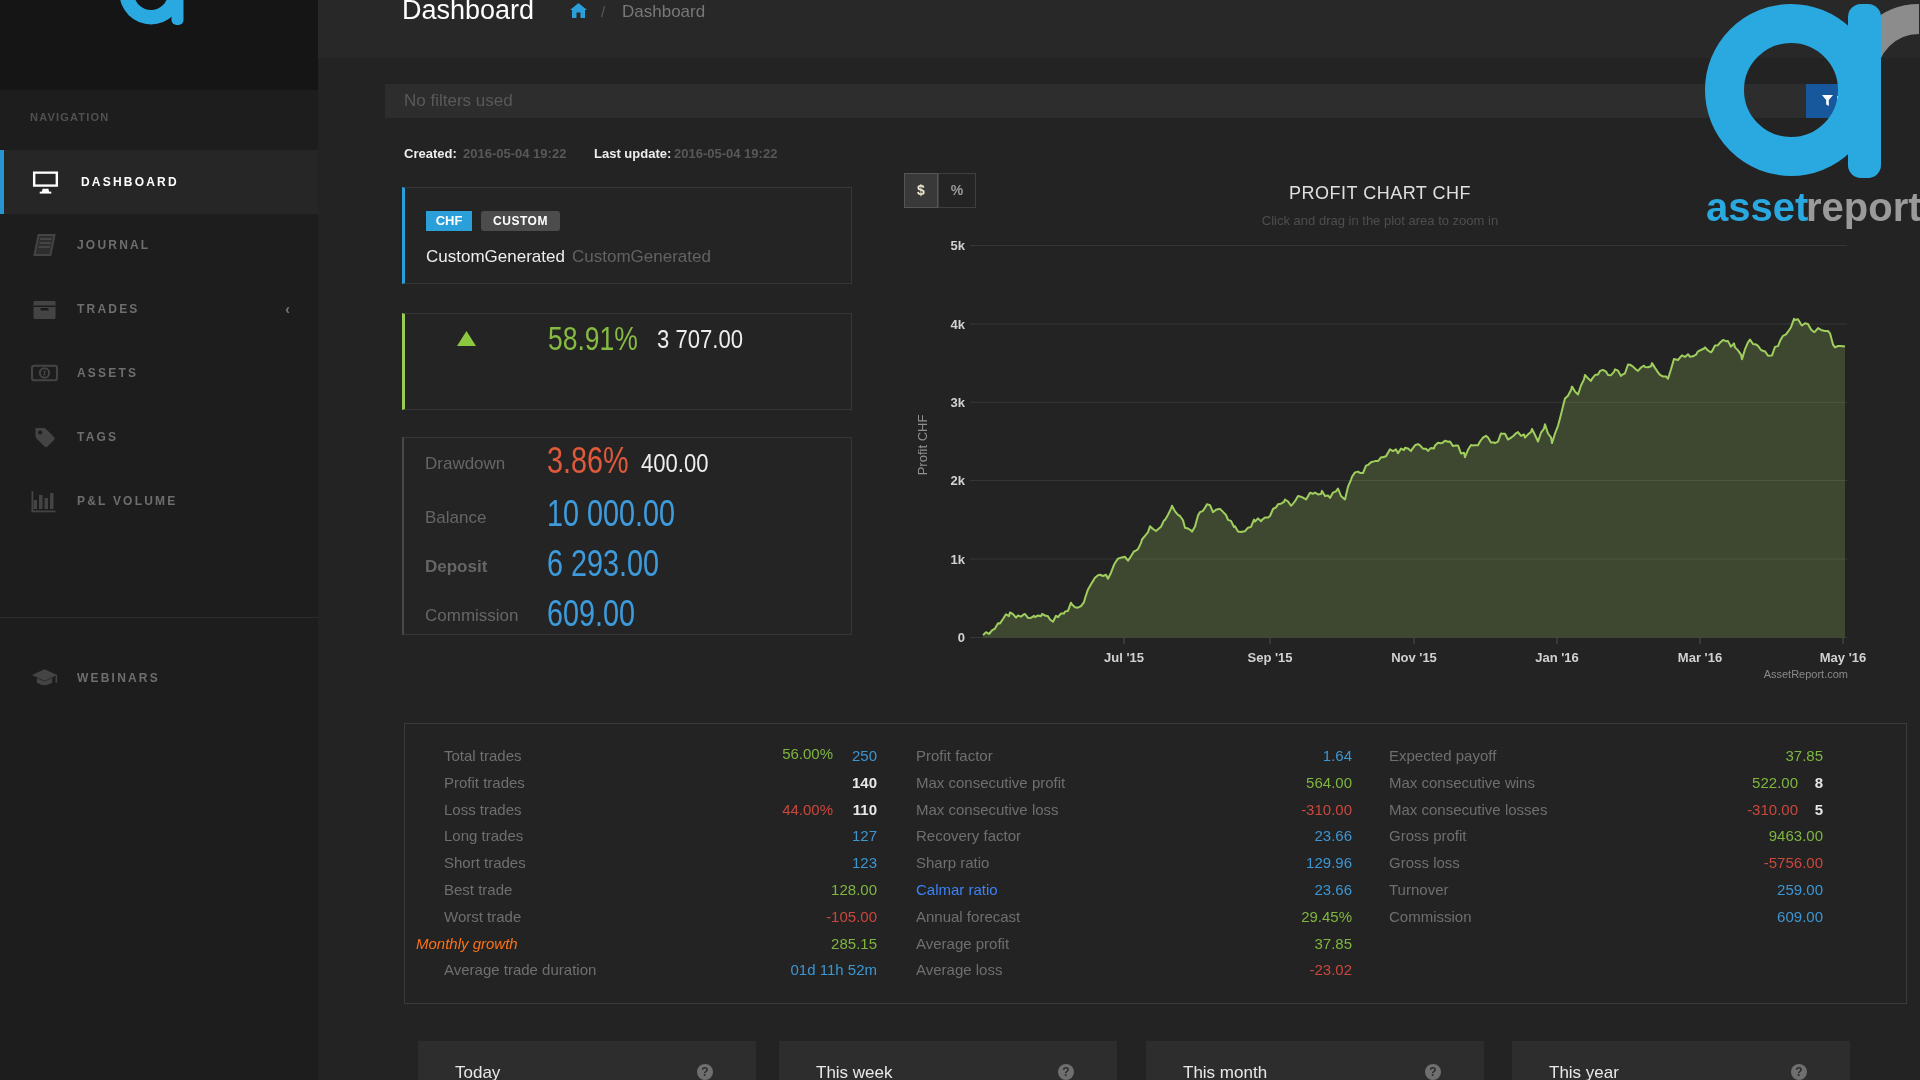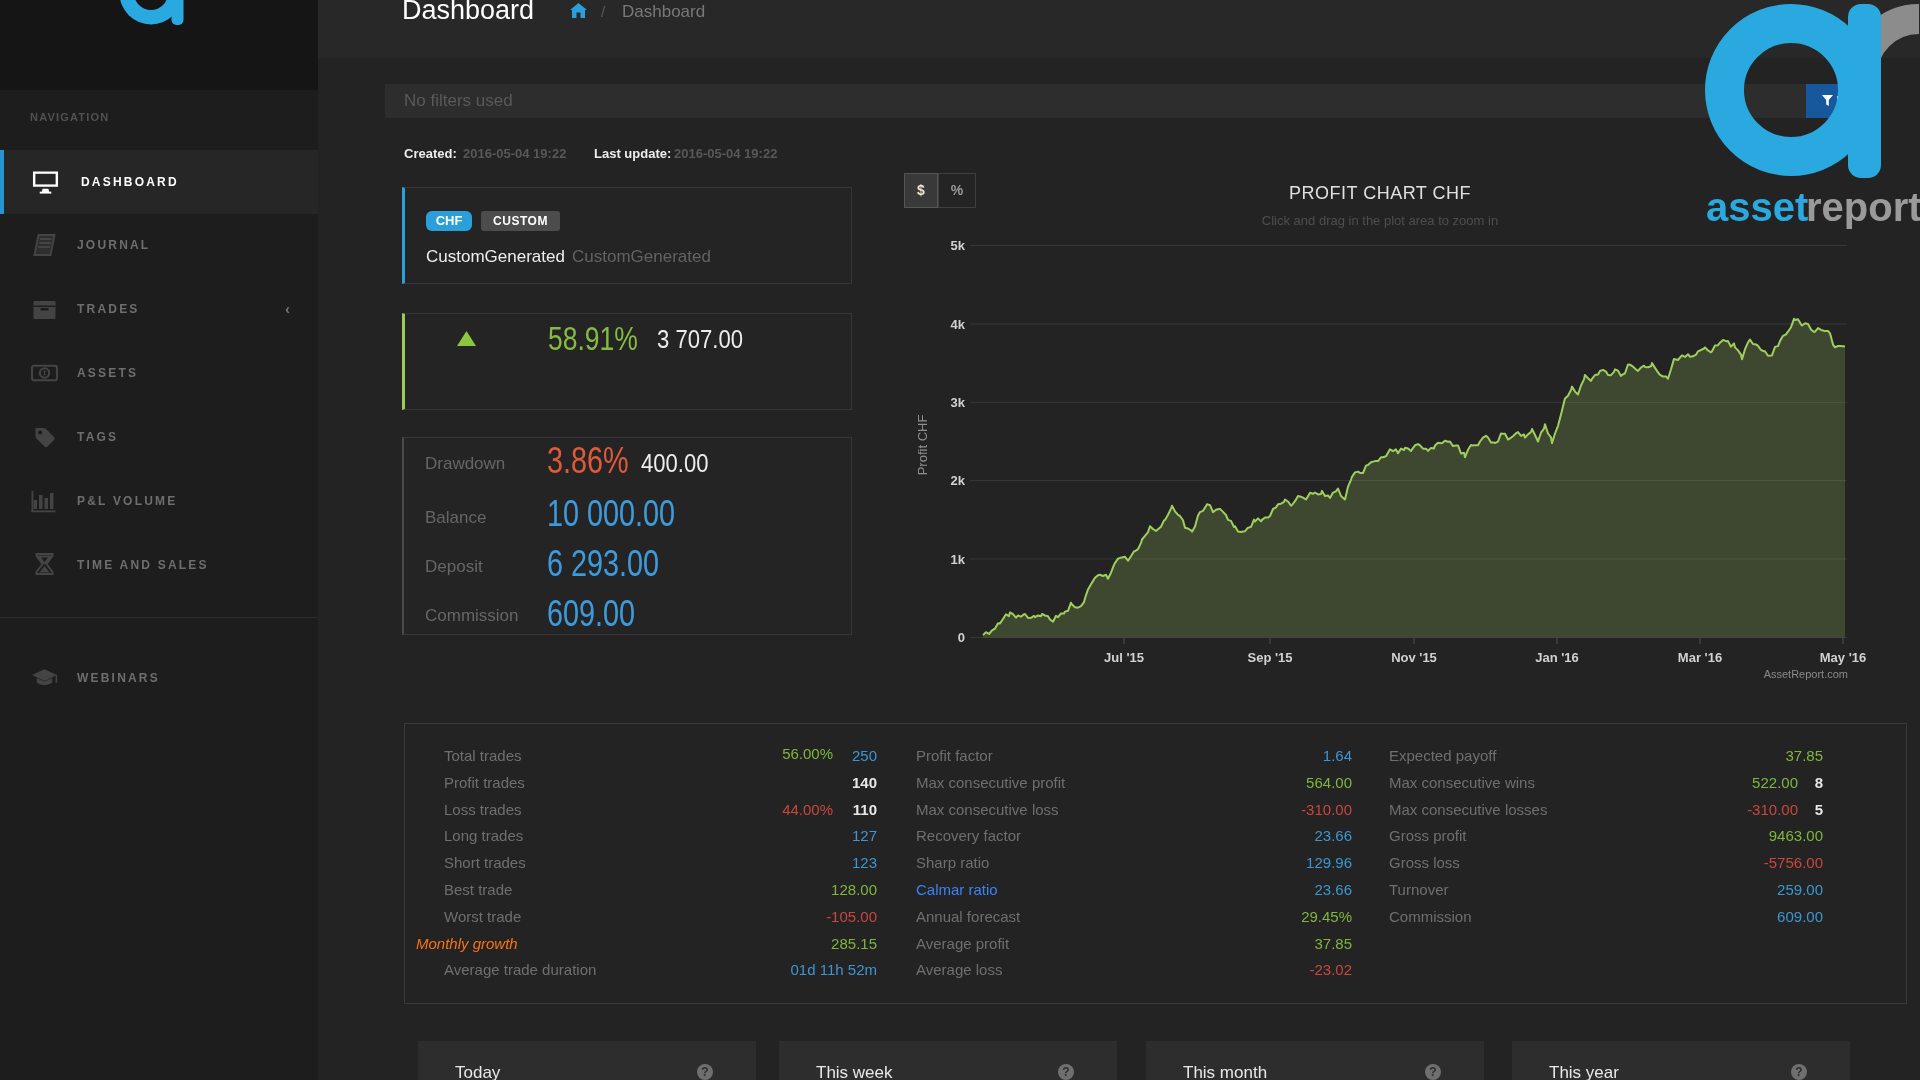--- a/index.html
+++ b/index.html
@@ -71,27 +71,20 @@
     <svg class="ic" viewBox="0 0 26 24" fill="#444444">
         <rect x="2" y="11" width="3.5" height="9"></rect>
         <rect x="7.5" y="6" width="3.5" height="14"></rect>
         <rect x="13" y="9" width="3.5" height="11"></rect>
         <rect x="18.5" y="4" width="3.5" height="16"></rect>
         <rect x="0" y="21.5" width="24" height="1.8"></rect>
         <rect x="0" y="2" width="1.8" height="21"></rect>
       </svg>
     <span class="tx">P&amp;L VOLUME</span>
   </div>
-  <div class="navitem" style="top:533px;">
-    <svg class="ic" viewBox="0 0 24 24" fill="#444444">
-        <path d="M4 1h16v2l-6 8 6 8v2H4v-2l6-8-6-8z M6.5 3.5 L12 10.5 L17.5 3.5 Z" fill="none" stroke="#444444" stroke-width="2"></path>
-        <path d="M7 19.5 L12 13 L17 19.5 Z"></path>
-      </svg>
-    <span class="tx">TIME AND SALES</span>
-  </div>
   <div class="abs" style="left:0;top:617px;width:318px;height:1px;background:#2c2c2c;"></div>
   <div class="navitem" style="top:646px;">
     <svg class="ic" viewBox="0 0 28 22" fill="#444444">
         <path d="M14 2 L27 8 L14 14 L1 8 Z"></path>
         <path d="M6 11 v5 q8 5 16 0 v-5 l-8 3.7z"></path>
         <rect x="25.5" y="8" width="1.6" height="8"></rect>
       </svg>
     <span class="tx">WEBINARS</span>
   </div>
 </div>
@@ -114,38 +107,38 @@
     </svg>
   <span class="abs" style="left:30px;top:9px;font-size:13px;">Fil</span>
 </div>
 
 <div class="abs" style="left:404px;top:146px;font-size:13px;font-weight:bold;color:#ededed;">Created:</div>
 <div class="abs" style="left:463px;top:146px;font-size:13px;font-weight:bold;color:#585858;">2016-05-04 19:22</div>
 <div class="abs" style="left:594px;top:146px;font-size:13px;font-weight:bold;color:#ededed;">Last update:</div>
 <div class="abs" style="left:674px;top:146px;font-size:13px;font-weight:bold;color:#585858;">2016-05-04 19:22</div>
 
 <div class="abs" style="left:402px;top:187px;width:450px;height:97px;background:#242424;border:1px solid #363636;border-left:3px solid #2b9fd9;">
-  <div class="abs" style="left:21px;top:23px;width:46px;height:20px;background:#2b9fd9;border-radius:6px;color:#fff;font-size:13px;font-weight:bold;text-align:center;line-height:20px;">CHF</div>
+  <div class="abs" style="left:21px;top:23px;width:46px;height:20px;background:#2b9fd9;border-radius:0;color:#fff;font-size:13px;font-weight:bold;text-align:center;line-height:20px;">CHF</div>
   <div class="abs" style="left:76px;top:23px;width:79px;height:20px;background:#4c4c4c;border-radius:3px;color:#fff;font-size:12px;font-weight:bold;text-align:center;line-height:20px;letter-spacing:0.5px;">CUSTOM</div>
   <div class="abs" style="left:21px;top:59px;font-size:17px;color:#ededed;">CustomGenerated</div>
   <div class="abs" style="left:167px;top:59px;font-size:17px;color:#626262;">CustomGenerated</div>
 </div>
 
 <div class="abs" style="left:402px;top:313px;width:450px;height:97px;background:#242424;border:1px solid #363636;border-left:3px solid #9acb55;text-align:right;">
   <svg class="abs" style="left:52px;top:17px;" width="19" height="15" viewBox="0 0 19 15">
       <path d="M9.5 0 L19 15 L0 15 Z" fill="#8dc63f"></path>
     </svg>
   <div class="abs" style="left:143px;top:7px;color:#85bb42;font-size:34px;line-height:34px;transform:scaleX(0.78);transform-origin:left top;white-space:nowrap;">58.91%</div>
   <div class="abs midnum" style="left:252px;top:12px;color:#ededed;">3 707.00</div>
 </div>
 
 <div class="abs" style="left:402px;top:437px;width:450px;height:198px;background:#242424;border:1px solid #363636;border-left:2px solid #4a4a4a;">
   <div class="abs" style="left:21px;top:16px;font-size:17px;color:#666;">Drawdown</div>
   <div class="abs" style="left:21px;top:70px;font-size:17px;color:#666;">Balance</div>
-  <div class="abs" style="left:21px;top:119px;font-size:17px;color:#666;">Deposit</div>
+  <div class="abs" style="left:21px;top:119px;font-size:17px;color:#666;font-weight:bold;">Deposit</div>
   <div class="abs" style="left:21px;top:168px;font-size:17px;color:#666;">Commission</div>
   <div class="abs bignum" style="left:143px;top:5px;color:#df5a3a;">3.86%</div>
   <div class="abs midnum" style="left:237px;top:12px;color:#ededed;">400.00</div>
   <div class="abs bignum" style="left:143px;top:58px;color:#3d9bdc;">10 000.00</div>
   <div class="abs bignum" style="left:143px;top:108px;color:#3d9bdc;">6 293.00</div>
   <div class="abs bignum" style="left:143px;top:158px;color:#3d9bdc;">609.00</div>
 </div>
 
 <div class="abs" style="left:900px;top:160px;width:960px;height:540px;">
 <div class="abs" style="left:4px;top:13px;width:34px;height:35px;background:#393939;border:1px solid #555;color:#f0e8d0;font-size:14px;font-weight:bold;text-align:center;line-height:33px;">$</div>

